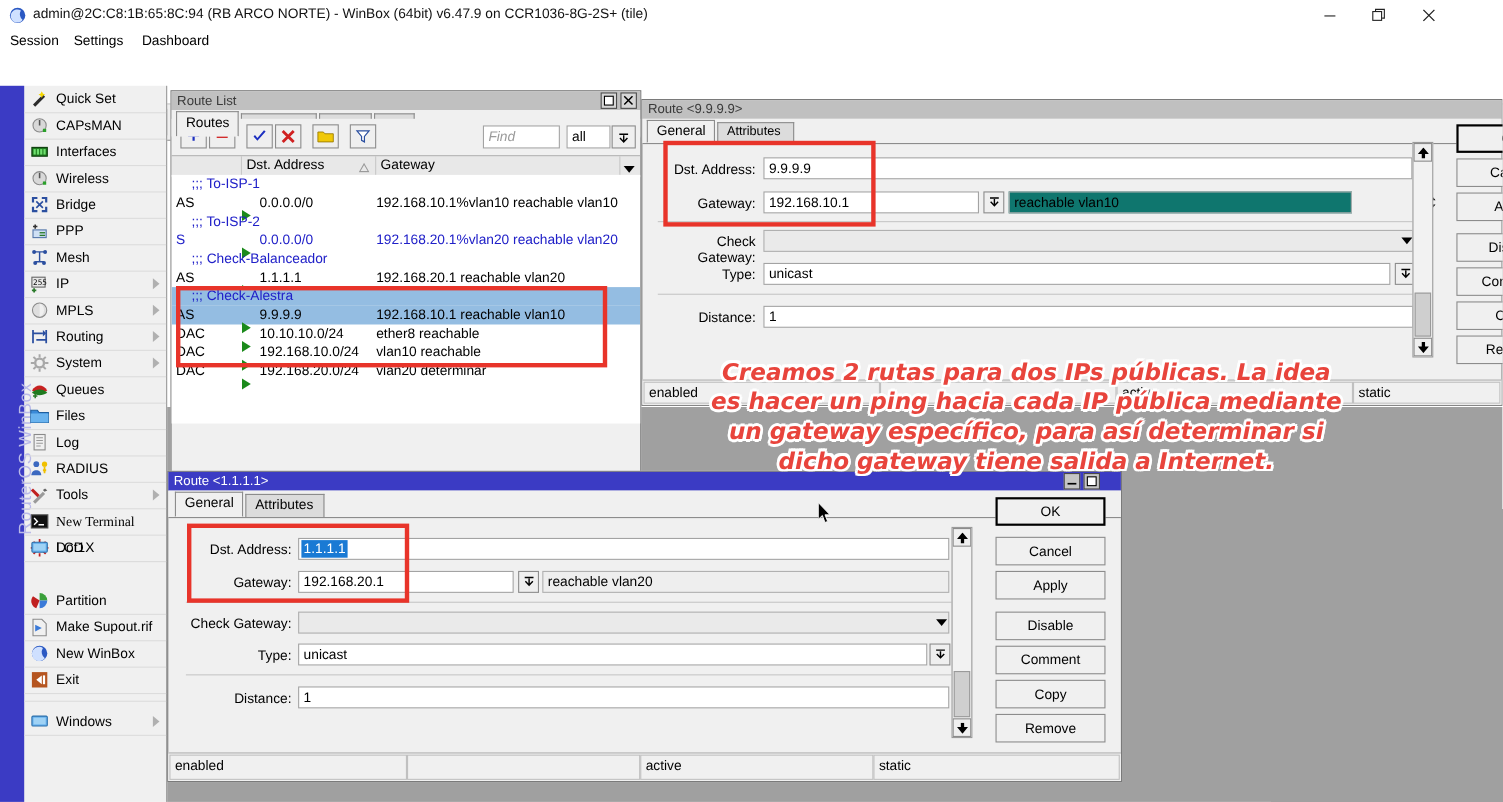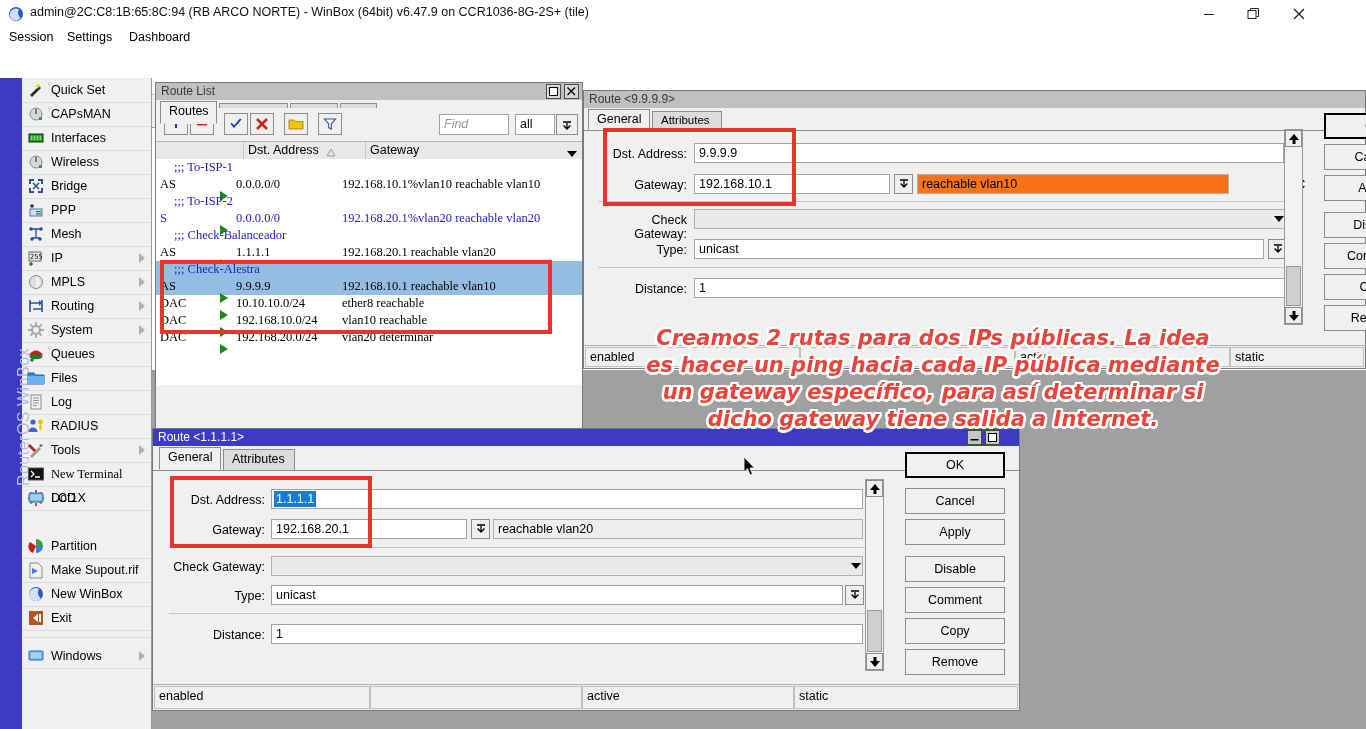--- a/index.html
+++ b/index.html
@@ -61,21 +61,21 @@
   .tab.sel{background:#f0f0f0;top:1px;height:23px;border-bottom:1px solid #f0f0f0;z-index:3;}
 
   
   .rtbtn{position:absolute;top:0;width:24px;height:22px;background:#efefef;border:1px solid #8c8c8c;
          box-sizing:border-box;cursor:default;}
   .rtbtn svg{position:absolute;left:50%;top:50%;transform:translate(-50%,-50%);}
 
   
   .thead{position:absolute;left:0;height:18px;background:#e8e8e8;border-top:1px solid #b5b5b5;border-bottom:1px solid #b5b5b5;}
   .thcell{position:absolute;top:0;height:17px;font-size:12.5px;color:#000;padding:1px 0 0 4px;box-sizing:border-box;
-          border-right:1px solid #c8c8c8;margin-left:24px;}
+          border-right:1px solid #c8c8c8;}
   .trow{position:absolute;left:0;height:17px;font-size:12.5px;white-space:nowrap;}
   .trow .c-flags{position:absolute;left:4px;top:1px;}
   .trow .c-dst{position:absolute;left:64px;top:1px;}
   .trow .c-gw{position:absolute;left:186px;top:1px;}
   .trow.cmt .c-cmt{position:absolute;left:18px;top:1px;color:#2020c8;}
   .trow.sel{background:#94bde2;}
   .trow.blue .c-flags,.trow.blue .c-dst,.trow.blue .c-gw{color:#2020c8;}
   .tri{position:absolute;left:0;top:3px;width:0;height:0;border-left:8px solid #1b8a1b;
        border-top:5px solid transparent;border-bottom:5px solid transparent;}
 
@@ -257,21 +257,21 @@
           <path d="M5 1 L9 8 H1 Z" fill="none" stroke="#9a9a9a" stroke-width="1"></path>
         </svg>
     </span>
     <span style="position:absolute;right:4px;top:5px;">
       <svg width="12" height="8" viewBox="0 0 12 8">
           <path d="M1 1 L11 1 L6 7 Z" fill="#000"></path>
         </svg>
     </span>
   </div>
 
-  <div id="route-rows" style="position:absolute;left:0;top:76px;width:426px;height:226px;background:#fff;overflow:hidden;font-family:Liberation Serif, serif;">
+  <div id="route-rows" style="position:absolute;left:0;top:76px;width:426px;height:226px;background:#fff;overflow:hidden;">
       <div class="trow cmt" style="top: 0px; width: 426px;">
         <span class="c-cmt">;;; To-ISP-1</span>
       </div>
       <div class="trow" style="top: 17px; width: 426px;">
         <span class="c-flags">AS</span>
         <span class="c-dst"><span style="position:relative;display:inline-block;width:16px"><i class="tri"></i></span>0.0.0.0/0</span>
         <span class="c-gw">192.168.10.1%vlan10 reachable vlan10</span>
       </div>
       <div class="trow cmt blue" style="top: 34px; width: 426px;">
         <span class="c-cmt">;;; To-ISP-2</span>
@@ -341,21 +341,21 @@
   <div class="flabel" style="left:18px;top:56px;width:85px">Dst. Address:</div>
   <div class="fld" style="left:110px;top:52px;width:590px">9.9.9.9</div>
 
   <div class="flabel" style="left:18px;top:87px;width:85px">Gateway:</div>
   <div class="fld" style="left:110px;top:83px;width:196px">192.168.10.1</div>
   <div class="spin" style="left:310px;top:83px">
     <svg width="12" height="12" viewBox="0 0 12 12">
         <path d="M2 2h8M6 3v5M2.6 5.5L6 9l3.4-3.5" stroke="#000" stroke-width="1.3" fill="none"></path>
       </svg>
     </div>
-  <div class="fld ro" style="left:333px;top:83px;width:312px;background:#f97316">reachable vlan10</div>
+  <div class="fld ro" style="left:333px;top:83px;width:312px;background:#0f766e">reachable vlan10</div>
   <div class="spin" style="left:706px;top:83px;border:none;background:transparent">
     <svg width="12" height="16" viewBox="0 0 12 16">
         <path d="M6 0 L11 6 H1 Z" fill="#000"></path>
         <path d="M6 16 L11 10 H1 Z" fill="#000"></path>
       </svg>
     </div>
 
   <div class="hr" style="left:14px;top:110px;width:692px"></div>
 
   <div class="flabel" style="left:18px;top:122px;width:85px">Check Gateway:</div>

